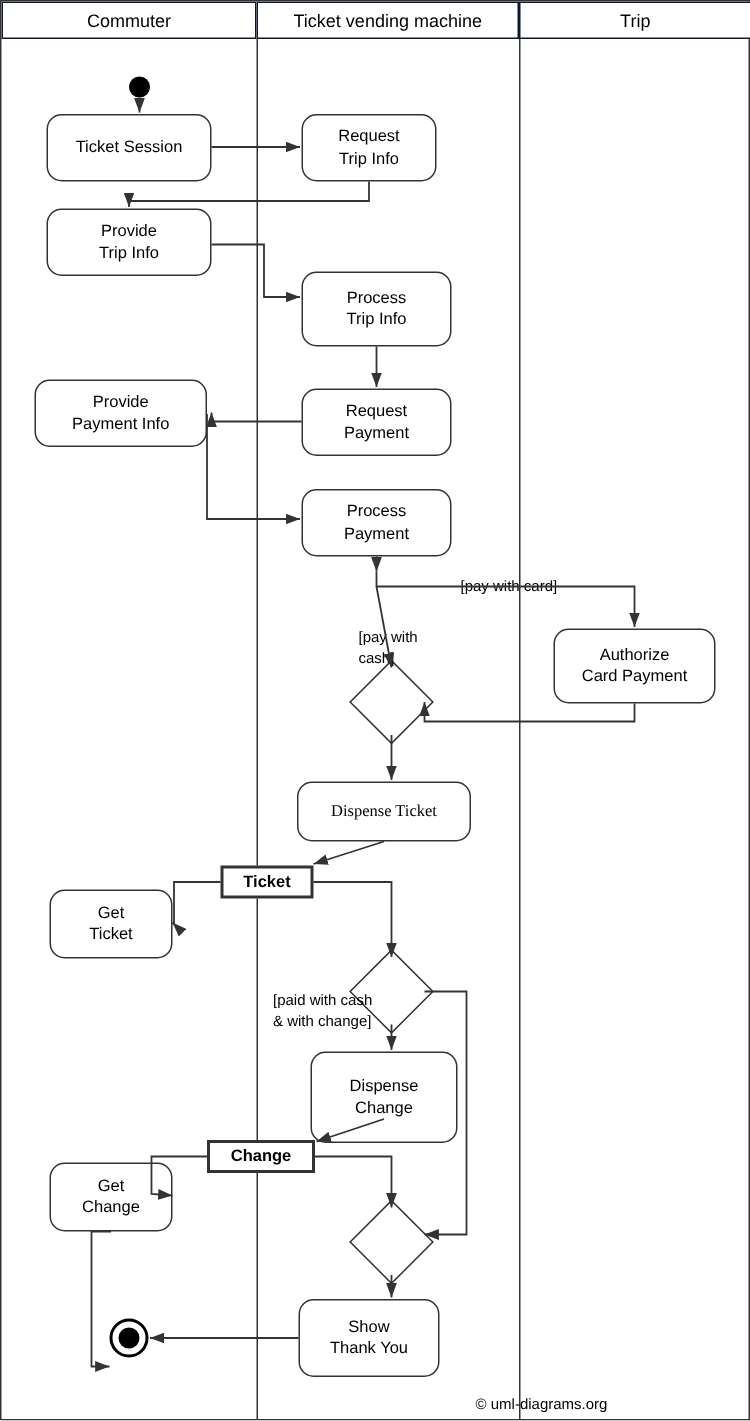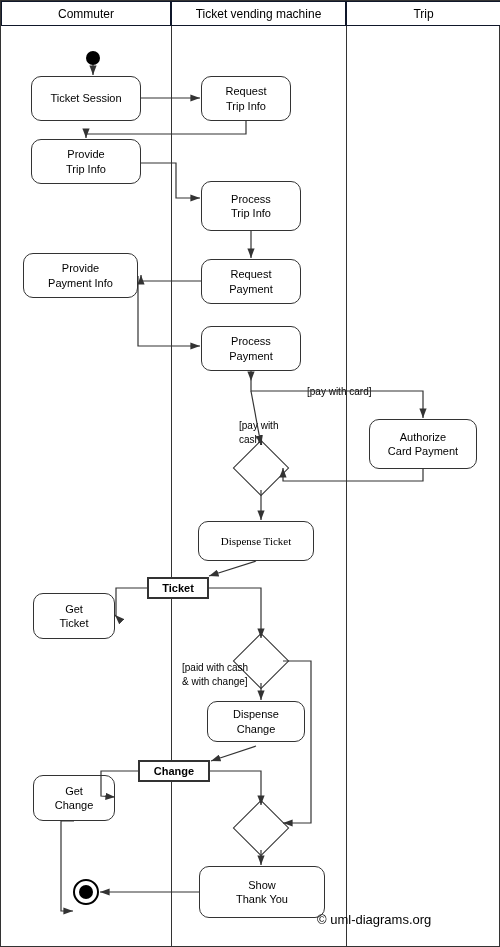--- a/index.html
+++ b/index.html
@@ -163,49 +163,49 @@
   </div>
 
   <div class="uml-node rounded-rect" style="left:32px; top:592px; width:82px; height:46px;">
     <span>Get<br>Ticket</span>
   </div>
 
   <div class="diamond-wrapper" style="left:238px; top:638px; width:44px; height:44px;">
     <div class="diamond"></div>
   </div>
 
-  <div class="uml-node rounded-rect" style="left:206px; top:700px; width:98px; height:41px;">
+  <div class="uml-node rounded-rect" style="left:206px; top:700px; width:98px; height:61px;">
     <span>Dispense<br>Change</span>
   </div>
 
   <div class="uml-node bold-border" style="left:137px; top:759px; width:72px; height:22px;">
     <span>Change</span>
   </div>
 
   <div class="uml-node rounded-rect" style="left:32px; top:774px; width:82px; height:46px;">
     <span>Get<br>Change</span>
   </div>
 
   <div class="diamond-wrapper" style="left:238px; top:805px; width:44px; height:44px;">
     <div class="diamond"></div>
   </div>
 
-  <div class="uml-node rounded-rect" style="left:198px; top:865px; width:126px; height:52px;">
+  <div class="uml-node rounded-rect" style="left:198px; top:865px; width:94px; height:52px;">
     <span>Show<br>Thank You</span>
   </div>
 
   <div class="final-node-outer" style="left:72px; top:878px; width:26px; height:26px;">
     <div class="final-node-inner" style="width:14px; height:14px;"></div>
   </div>
 
   <div class="label-text" style="left:306px; top:385px;">[pay with card]</div>
   <div class="label-text" style="left:190px; top:418px; line-height:1.4;margin-left:48px;">[pay with<br>cash]</div>
   <div class="label-text" style="left:181px; top:660px; line-height:1.4;">[paid with cash<br>&amp; with change]</div>
 
-  <div class="label-text" style="left:316px; top:911px; font-size:13px;">© uml-diagrams.org</div>
+  <div class="label-text" style="left:316px; top:930px; font-size:10px;">© uml-diagrams.org</div>
 
   <svg id="arrows">
     <defs>
       <marker id="arrowhead" markerWidth="8" markerHeight="6" refX="8" refY="3" orient="auto">
         <polygon points="0 0, 8 3, 0 6" fill="#333"></polygon>
       </marker>
     </defs>
 
     <line x1="92" y1="64" x2="92" y2="74" stroke="#333" stroke-width="1.2" marker-end="url(#arrowhead)"></line>
 

